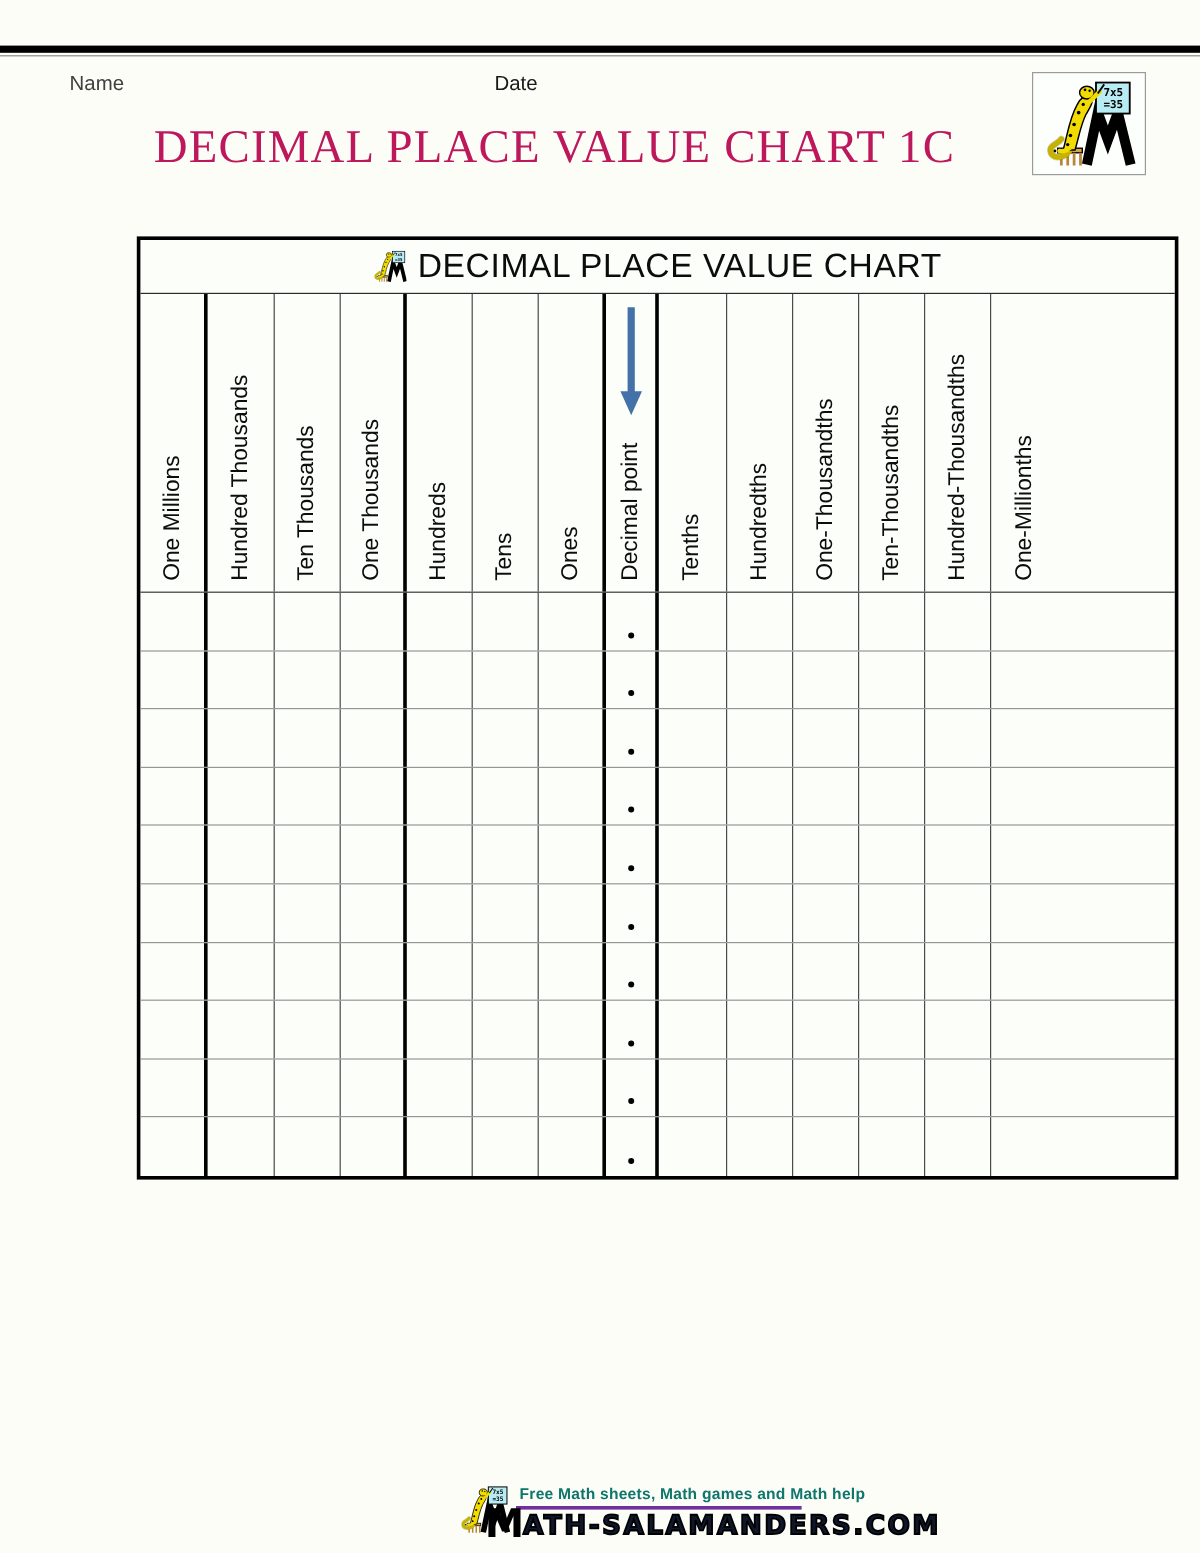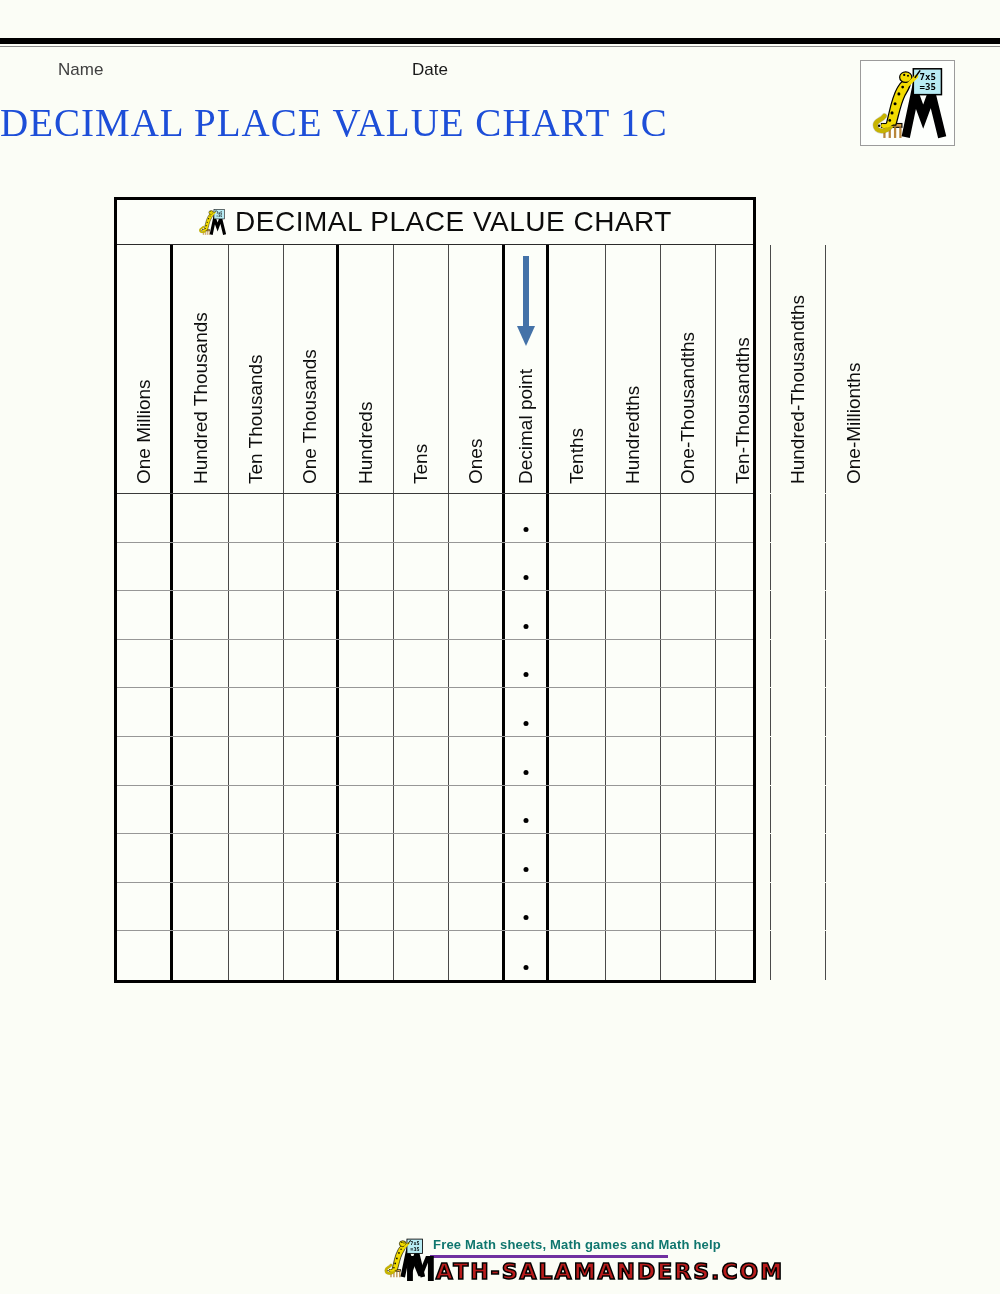--- a/index.html
+++ b/index.html
@@ -14,36 +14,36 @@
   }
   
   .top-bar      { position:absolute; left:0; top:38px;  width:1000px; height:6px; background:#000; }
   .top-bar-thin { position:absolute; left:0; top:46px;  width:1000px; height:1px; background:#8a8a8a; }
 
   .name-label { position:absolute; left:58px;  top:60px; font-size:17px; color:#404040; }
   .date-label { position:absolute; left:412px; top:60px; font-size:17px; color:#1a1a1a; }
 
   .page-title {
     position:absolute; left:0; top:100px; width:924px;
-    text-align:left;
+    text-align:center;
     font-family:"Liberation Serif", serif;
     font-size:39px; letter-spacing:1px;
-    color:#1d4ed8;
+    color:#be185d;
   }
 
   .corner-logo {
     position:absolute; left:860px; top:60px; width:95px; height:86px;
     background:#fdfffc; border:1px solid #9b9b9b;
     display:flex; align-items:center; justify-content:center;
   }
   .corner-logo svg { width:84px; height:76px; }
 
   
   .pv-table {
-    position:absolute; left:114px; top:197px; width:642px;
+    position:absolute; left:114px; top:197px; width:868px;
     border:3px solid #000;
     background:#fcfef9;
   }
   .pv-title-row {
     height:45px; border-bottom:1px solid #2b2b2b;
     display:flex; align-items:center; justify-content:center; gap:9px;
   }
   .pv-title-row svg { width:28px; height:28px; }
   .pv-title-text { font-size:28px; letter-spacing:0.5px; color:#0c0c0c; }
 
@@ -78,21 +78,21 @@
   }
   .footer-rule { position:absolute; left:430px; top:1255px; width:238px; height:3px; background:#7030a0; }
   .footer-wordmark {
     position:absolute; left:404px; top:1255px;
     display:flex; align-items:flex-end;
     font-family:"DejaVu Sans", sans-serif; font-weight:bold;
   }
   .wm-m   { font-size:33px; line-height:30px; color:#000; margin-right:-1px; }
   .wm-rest{
     font-size:22px; line-height:26px; letter-spacing:2px;
-    color:#b91c1c; -webkit-text-stroke:1.5px #000;
+    color:#0f172a; -webkit-text-stroke:1.5px #000;
   }
   .defs-holder { position:absolute; width:0; height:0; overflow:hidden; }
 </style>
 </head>
 <body>
 
 <svg class="defs-holder" aria-hidden="true">
   <symbol id="sala-logo" viewBox="0 0 100 100">
 
     <rect x="15" y="77" width="27" height="5" fill="#d9a44a" stroke="#000" stroke-width="1.5"></rect>

